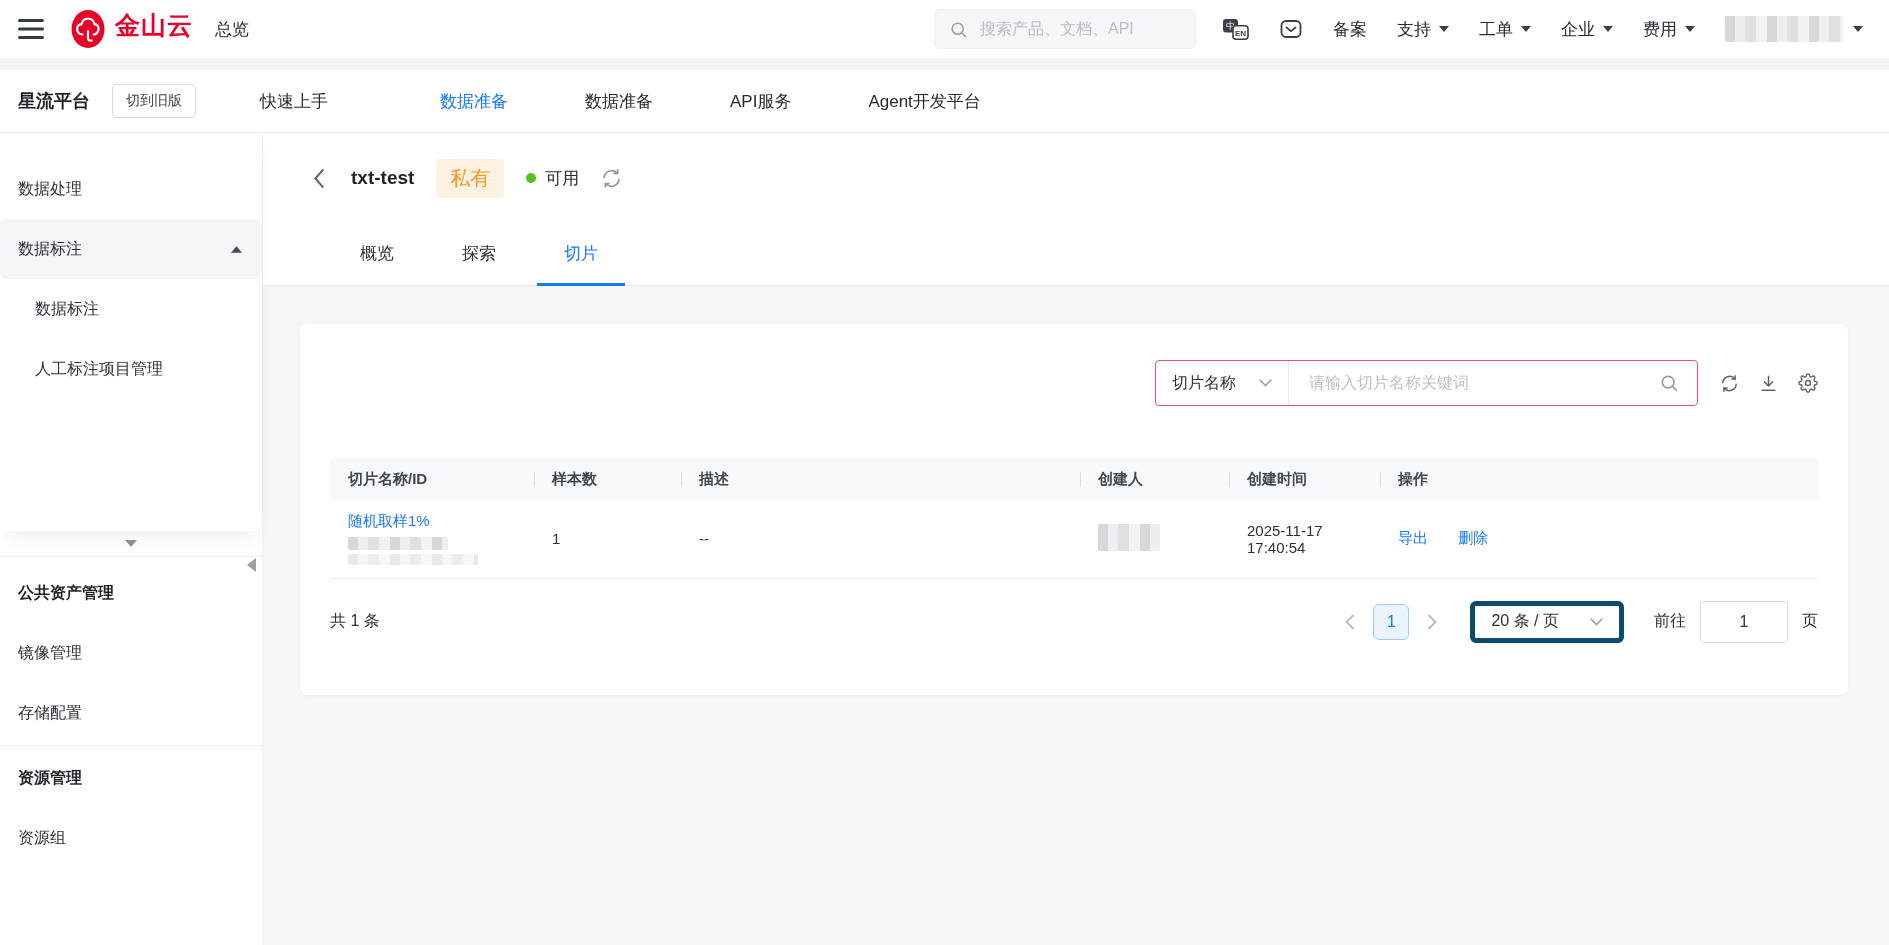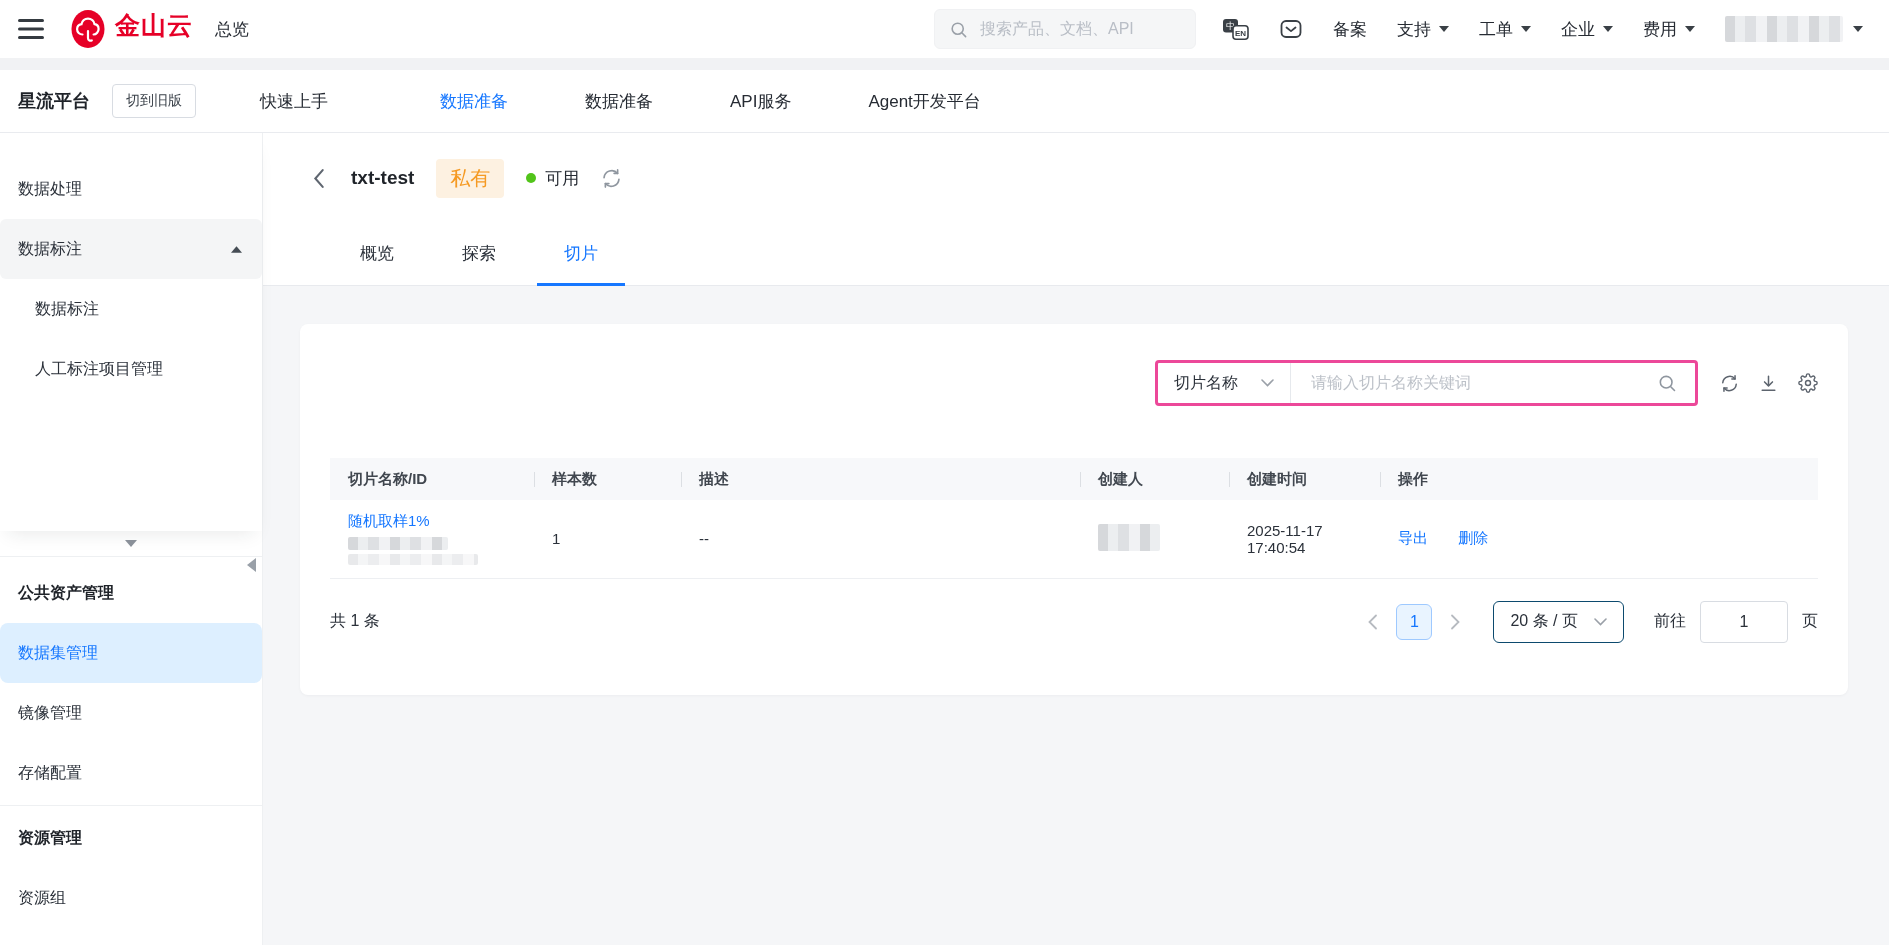--- a/index.html
+++ b/index.html
@@ -83,21 +83,21 @@
   .tab.active { color:var(--accent,#1677ff); }
   .tab.active::after { content:""; position:absolute; left:0; right:0; bottom:-1px; height:3px;
     background:var(--accent,#1677ff); }
 
   .content-body { flex:1; padding:38px 41px 0 37px; }
   .card { background:#fff; border-radius:8px; padding:36px 30px 0; box-shadow:0 1px 3px rgba(31,35,41,.04); }
 
   
   .card-toolbar { display:flex; justify-content:flex-end; align-items:center; gap:22px; }
   .filter-control { display:flex; align-items:center; width:543px; height:46px;
-    border:3px solid #ec4899; border-radius:4px; background:#fff; }
+    border:1px solid #ec4899; border-radius:4px; background:#fff; }
   .filter-select { width:133px; height:100%; display:flex; align-items:center; justify-content:space-between;
     padding:0 16px; border-right:1px solid #e6e9ed; cursor:pointer; font-size:16px; color:#2b313a; }
   .filter-input { flex:1; display:flex; align-items:center; padding:0 18px; gap:12px; height:100%; }
   .filter-input input { border:none; outline:none; flex:1; font-size:16px; color:#333; font-family:inherit; }
   .filter-input input::placeholder { color:#bcc1c8; }
   .toolbar-icons { display:flex; align-items:center; gap:20px; color:#5d646e; }
   .toolbar-icons > span { cursor:pointer; }
 
   
   .slice-table { width:100%; border-collapse:collapse; table-layout:fixed; margin-top:52px; }
@@ -112,22 +112,22 @@
   .muted { color:#5d646e; }
   .action-link { color:var(--accent,#1677ff); text-decoration:none; cursor:pointer; margin-right:26px; font-size:15px; }
 
   
   .card-footer { display:flex; align-items:center; justify-content:space-between; padding:22px 0 52px; }
   .total { font-size:16px; color:#2b313a; }
   .pager { display:flex; align-items:center; gap:14px; }
   .pg-btn { cursor:pointer; padding:4px; color:#b6bac0; }
   .page-num { width:36px; height:36px; border:1px solid #9ec9ff; background:#e9f4ff; color:var(--accent,#1677ff);
     border-radius:6px; display:flex; align-items:center; justify-content:center; font-size:16px; cursor:pointer; }
-  .page-size { height:42px; border:1px solid #0c4a6e; border-radius:6px; display:flex; align-items:center;
-    gap:16px; padding:0 16px; font-size:16px; color:#2b313a; cursor:pointer; margin-left:14px; }
+  .page-size { height:42px; border:5px solid #0c4a6e; border-radius:6px; display:flex; align-items:center;
+    gap:31px; padding:0 16px; font-size:16px; color:#2b313a; cursor:pointer; margin-left:14px; }
   .goto-label, .page-unit { font-size:16px; color:#2b313a; }
   .goto-label { margin-left:16px; }
   .goto-input { width:88px; height:42px; border:1px solid #d8dce2; border-radius:4px; text-align:center;
     font-size:16px; color:#2b313a; outline:none; font-family:inherit; }
 </style>
 </head>
 <body>
 
 <header class="topbar">
   <span class="hamburger">
@@ -267,23 +267,20 @@
 
     <div class="collapse-handle">
       <svg width="9" height="14" viewBox="0 0 9 14">
           <path d="M9 0v14L0 7z" fill="#99a0a8"></path>
         </svg>
     </div>
 
     <div class="side-groups">
       <div class="side-group">
         <div class="side-group-title">公共资产管理</div>
-        <div class="side-item selected">
-          <span>数据集管理</span>
-        </div>
         <div class="side-item">
           <span>镜像管理</span>
         </div>
         <div class="side-item">
           <span>存储配置</span>
         </div>
       </div>
       <div class="side-group">
         <div class="side-group-title">资源管理</div>
         <div class="side-item">

